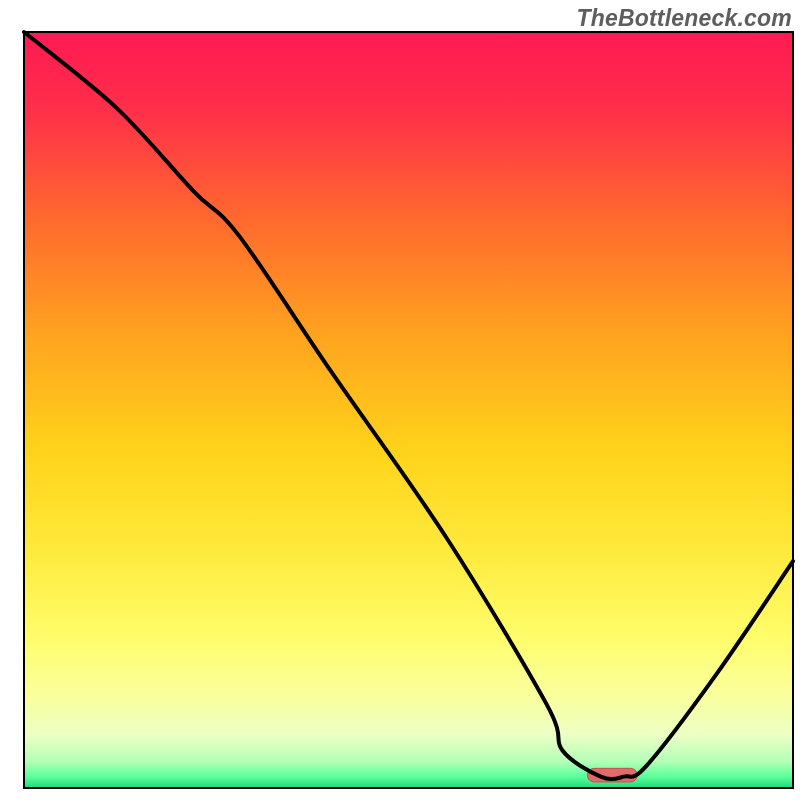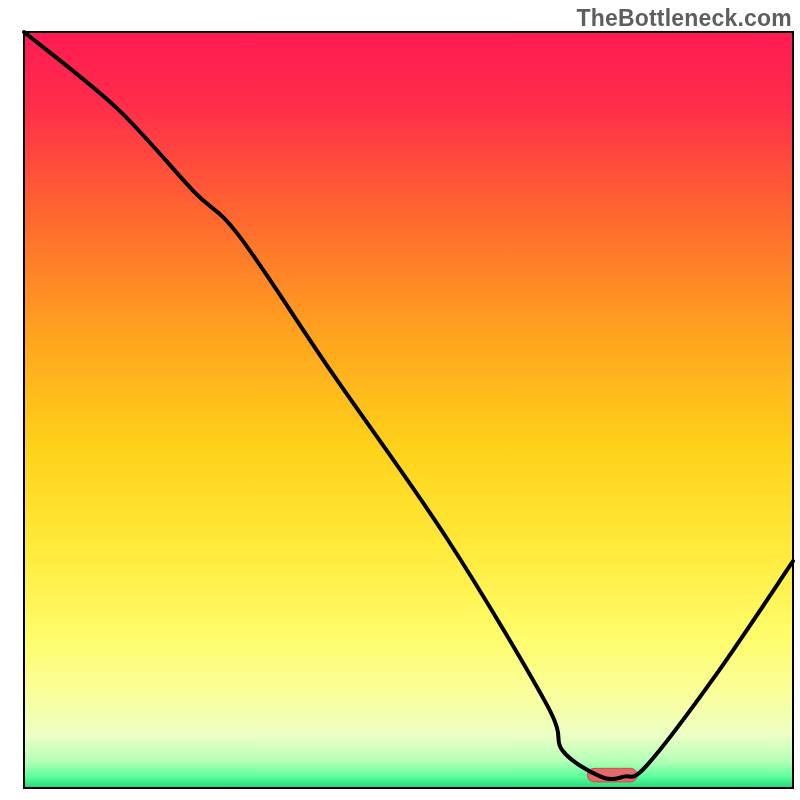--- a/index.html
+++ b/index.html
@@ -8,20 +8,21 @@
     width: 800px;
     height: 800px;
     background: #ffffff;
     overflow: hidden;
     font-family: -apple-system, BlinkMacSystemFont, "Segoe UI", Arial, sans-serif;
   }
   .chart-container {
     position: relative;
     width: 800px;
     height: 800px;
+    font-style: italic;
   }
   .watermark {
     position: absolute;
     top: 5px;
     right: 8px;
     font-size: 23px;
     font-weight: 600;
     color: #5e5e5e;
     letter-spacing: 0.2px;
     z-index: 4;

